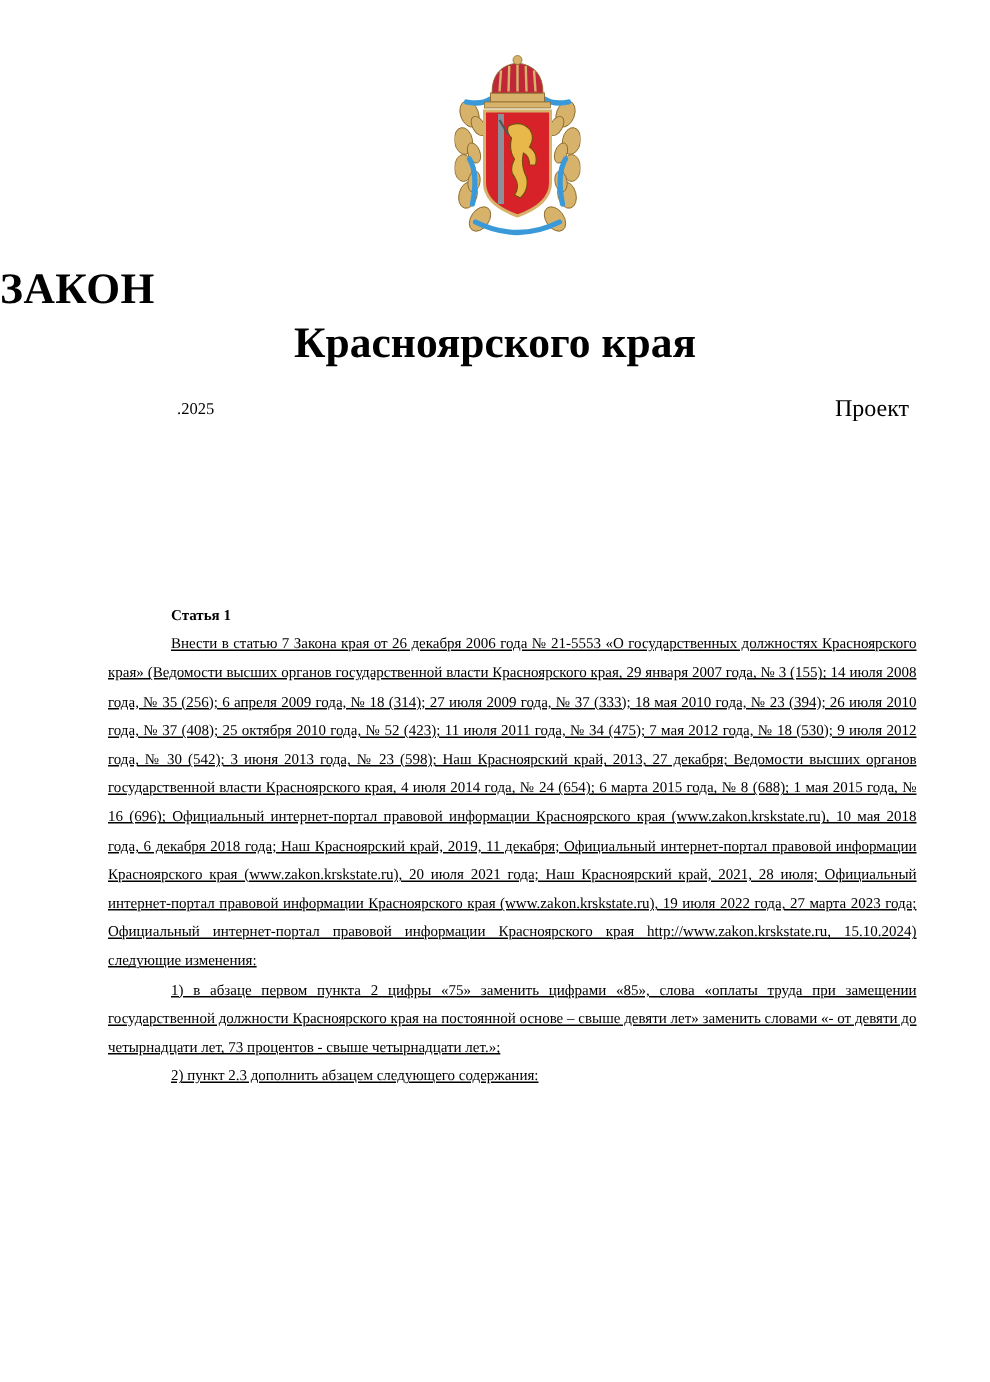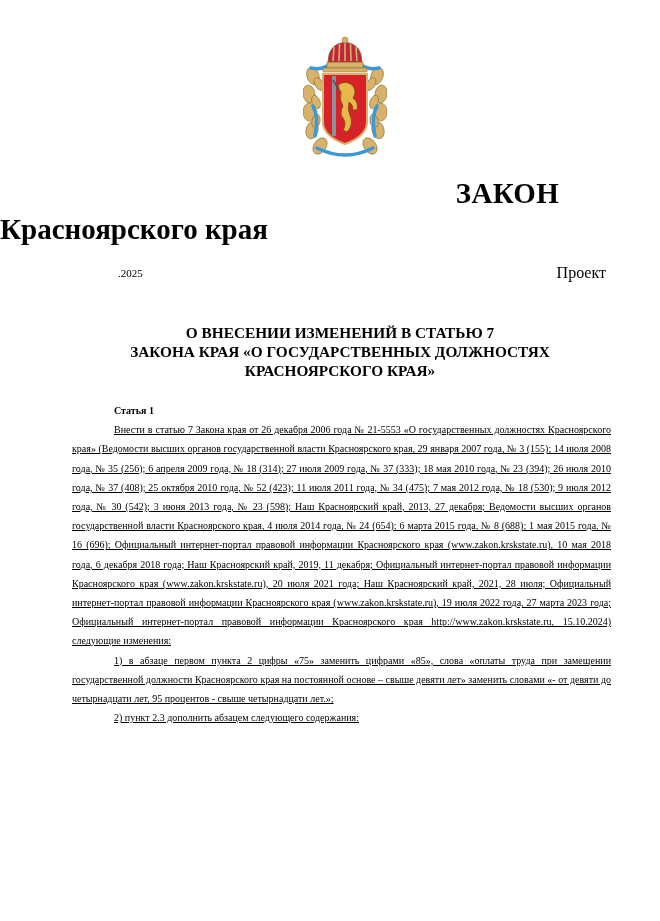--- a/index.html
+++ b/index.html
@@ -25,31 +25,31 @@
       position: absolute;
       left: 303px;
       top: 36px;
       width: 84px;
       height: 130px;
     }
     .title-main {
       position: absolute;
       left: 0; width: 548px;
       top: 176px;
-      text-align: right;
+      text-align: left;
       font-weight: bold;
       font-size: 29px;
       line-height: 34px;
       letter-spacing: 0.3px;
-      padding-left: 11px;
     }
     .title-sub {
       position: absolute;
       left: 0; width: 660px;
       top: 212px;
+      text-align: center;
       font-weight: bold;
       font-size: 29px;
       line-height: 34px;
     }
     .meta-date {
       position: absolute;
       left: 118px;
       top: 264px;
       font-size: 11px;
       line-height: 18px;
@@ -152,26 +152,21 @@
       <line x1="36" y1="54" x2="30" y2="44" stroke="#555" stroke-width="1.5"></line>
     </g>
   </svg>
 
   <div class="title-main">ЗАКОН</div>
   <div class="title-sub">Красноярского края</div>
 
   <div class="meta-date">.2025</div>
   <div class="meta-draft">Проект</div>
 
-  <div class="heading">
-    <div>О ВНЕСЕНИИ ИЗМЕНЕНИЙ В СТАТЬЮ 7</div>
-    <div>ЗАКОНА КРАЯ «О ГОСУДАРСТВЕННЫХ ДОЛЖНОСТЯХ</div>
-    <div>КРАСНОЯРСКОГО КРАЯ»</div>
-  </div>
 
   <div class="body-text">
     <p class="article-title">Статья 1</p>
     <p class="para">Внести в статью 7 Закона края от 26 декабря 2006 года № 21-5553 «О государственных должностях Красноярского края» (Ведомости высших органов государственной власти Красноярского края, 29 января 2007 года, № 3 (155); 14 июля 2008 года, № 35 (256); 6 апреля 2009 года, № 18 (314); 27 июля 2009 года, № 37 (333); 18 мая 2010 года, № 23 (394); 26 июля 2010 года, № 37 (408); 25 октября 2010 года, № 52 (423); 11 июля 2011 года, № 34 (475); 7 мая 2012 года, № 18 (530); 9 июля 2012 года, № 30 (542); 3 июня 2013 года, № 23 (598); Наш Красноярский край, 2013, 27 декабря; Ведомости высших органов государственной власти Красноярского края, 4 июля 2014 года, № 24 (654); 6 марта 2015 года, № 8 (688); 1 мая 2015 года, № 16 (696); Официальный интернет-портал правовой информации Красноярского края (www.zakon.krskstate.ru), 10 мая 2018 года, 6 декабря 2018 года; Наш Красноярский край, 2019, 11 декабря; Официальный интернет-портал правовой информации Красноярского края (www.zakon.krskstate.ru), 20 июля 2021 года; Наш Красноярский край, 2021, 28 июля; Официальный интернет-портал правовой информации Красноярского края (www.zakon.krskstate.ru), 19 июля 2022 года, 27 марта 2023 года; Официальный интернет-портал правовой информации Красноярского края http://www.zakon.krskstate.ru, 15.10.2024) следующие изменения:</p>
-    <p class="para">1) в абзаце первом пункта 2 цифры «75» заменить цифрами «85», слова «оплаты труда при замещении государственной должности Красноярского края на постоянной основе – свыше девяти лет» заменить словами «- от девяти до четырнадцати лет, 95 процентов - свыше четырнадцати лет.»;</p>
+    <p class="para">1) в абзаце первом пункта 2 цифры «75» заменить цифрами «85», слова «оплаты труда при замещении государственной должности Красноярского края на постоянной основе – свыше девяти лет» заменить словами «- от девяти до четырнадцати лет, 73 процентов - свыше четырнадцати лет.»;</p>
     <p class="para">2) пункт 2.3 дополнить абзацем следующего содержания:</p>
   </div>
 
 </div>
 
 </body></html>

